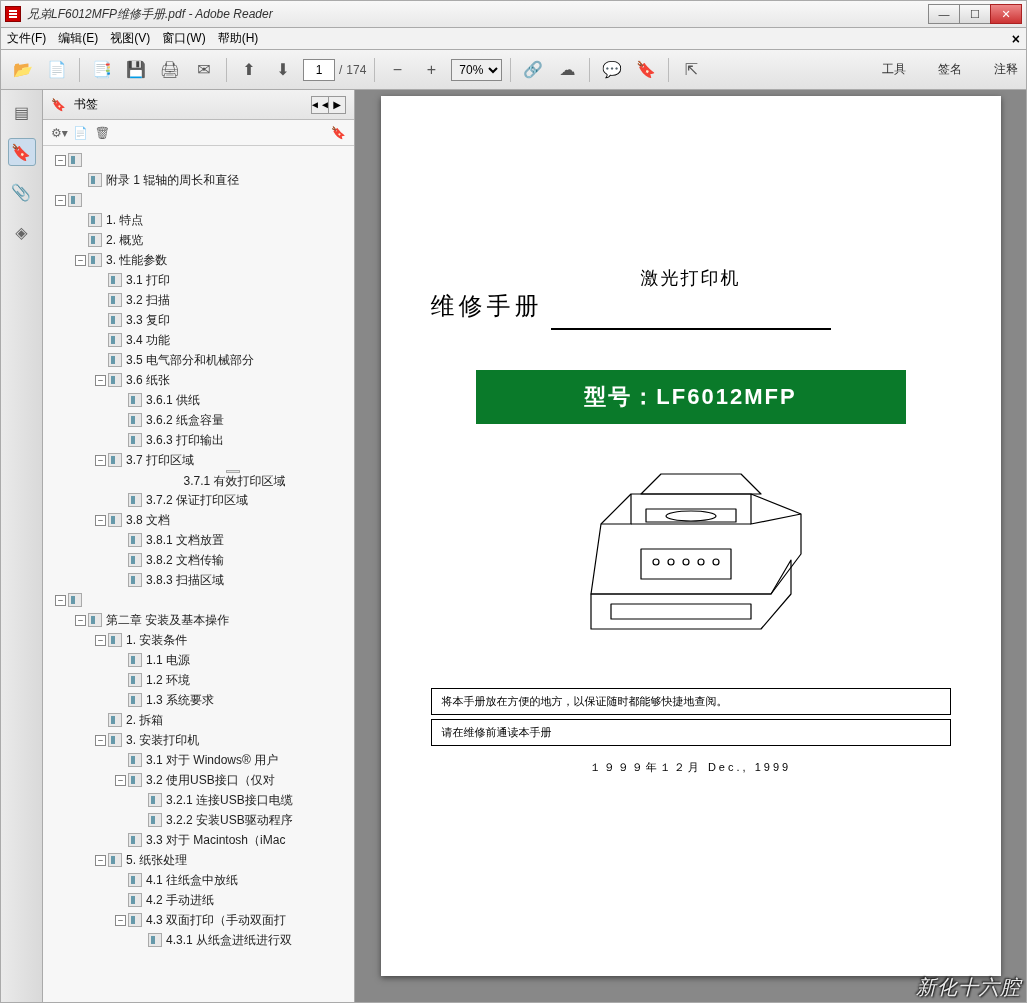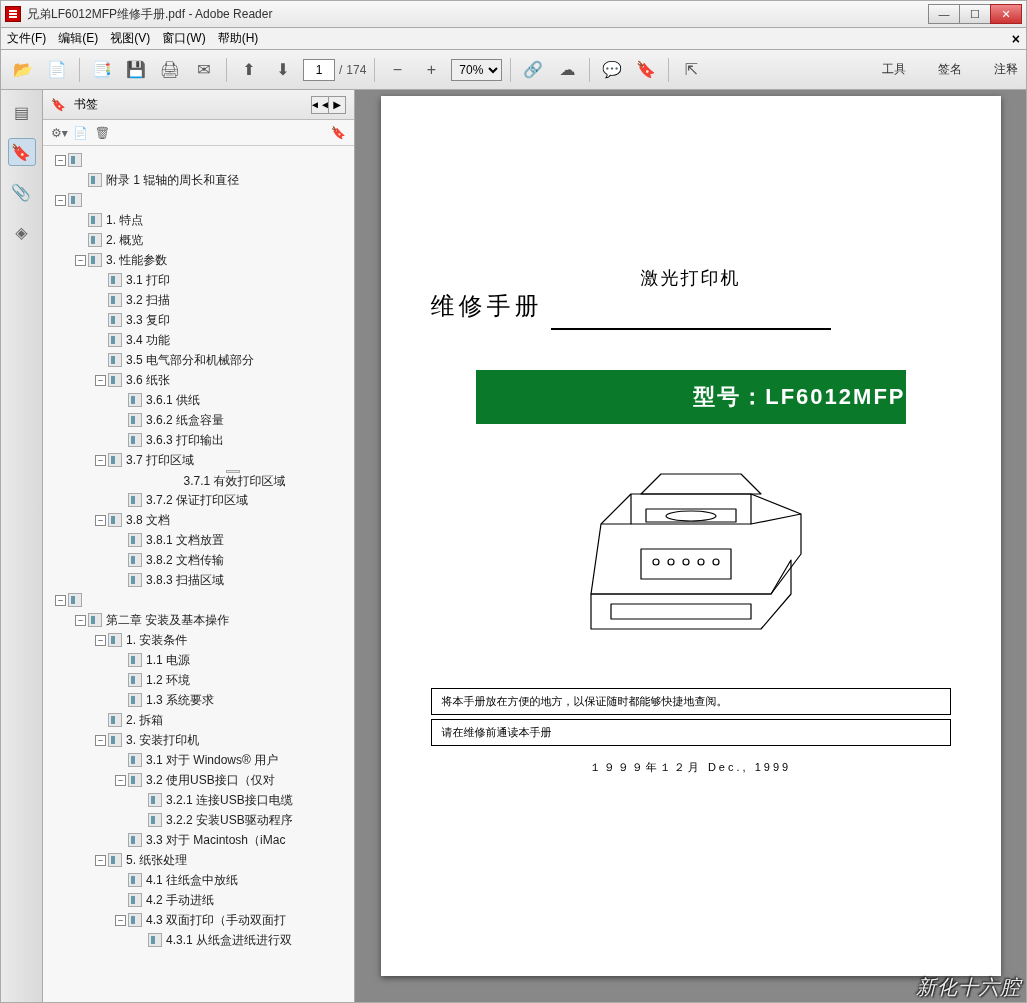--- a/index.html
+++ b/index.html
@@ -1,20 +1,20 @@
 <!DOCTYPE html>
 <html><head>
 <meta charset="utf-8">
 <style>
 * { margin:0; padding:0; box-sizing:border-box; }
 body { font-family:"Microsoft YaHei","SimSun",sans-serif; font-size:12px; background:#fff; overflow:hidden; width:1027px; height:1003px; position:relative; }
 .titlebar { height:28px; background:linear-gradient(#f8f8f8,#e8e8e8); border:1px solid #aaa; display:flex; align-items:center; padding:0 4px; }
 .titlebar .pdf-icon { width:16px; height:16px; background:#c00; border:1px solid #800; margin-right:6px; position:relative; }
 .titlebar .pdf-icon:after { content:""; position:absolute; top:3px; left:3px; width:8px; height:2px; background:#fff; box-shadow:0 3px 0 #fff,0 6px 0 #fff; }
-.titlebar .title { flex:1; color:#333; }
+.titlebar .title { flex:1; color:#333;font-style:italic; }
 .winbtns { display:flex; margin-left:auto; }
 .winbtn { width:32px; height:20px; border:1px solid #888; background:linear-gradient(#f8f8f8,#dcdcdc); margin-left:-1px; display:flex; align-items:center; justify-content:center; font-size:11px; color:#333; }
 .winbtn.close { background:linear-gradient(#e88,#c33); color:#fff; border-color:#a22; }
 .menubar { height:22px; background:#f2f2f2; border:1px solid #aaa; border-top:none; display:flex; align-items:center; padding:0 6px; gap:12px; }
 .menubar span { cursor:default; }
 .menubar .close-doc { margin-left:auto; font-size:14px; font-weight:bold; }
 .toolbar { height:40px; background:linear-gradient(#f4f4f4,#e2e2e2); border:1px solid #aaa; border-top:none; display:flex; align-items:center; padding:0 8px; gap:6px; }
 .tbtn { width:28px; height:28px; border:1px solid transparent; border-radius:3px; display:flex; align-items:center; justify-content:center; color:#555; font-size:16px; }
 .tsep { width:1px; height:24px; background:#bbb; margin:0 2px; }
 .pagebox { display:flex; align-items:center; gap:4px; }
@@ -44,21 +44,21 @@
 .node .tw { width:11px; height:11px; border:1px solid #888; background:#fff; font-size:9px; line-height:9px; text-align:center; margin-right:2px; color:#555; font-family:monospace; }
 .node .sp { display:inline-block; }
 .node .ic { width:14px; height:14px; background:#e8e8e8; border:1px solid #aaa; margin-right:4px; position:relative; }
 .node .ic:before { content:""; position:absolute; left:2px; top:2px; right:2px; bottom:2px; border-left:4px solid #69a; }
 .node .lbl { color:#222; }
 .docarea { flex:1; background:#888; display:flex; justify-content:center; overflow:hidden; padding:6px 16px; position:relative; }
 .page { width:620px; height:880px; background:#fff; box-shadow:0 2px 6px rgba(0,0,0,.5); padding:40px 50px; position:relative; }
 .page h2 { text-align:center; font-size:18px; font-weight:normal; margin-top:130px; letter-spacing:2px; }
 .page h1 { text-align:left; font-size:24px; font-weight:normal; margin-top:0; letter-spacing:4px; }
 .page .hr { border-top:2px solid #000; width:280px; margin:6px auto 0; }
-.modelbox { background:#0a7a2a; color:#fff; font-size:22px; font-weight:bold; text-align:right; padding:12px 0; margin:40px auto 0; letter-spacing:2px; width:430px; }
+.modelbox { background:#0a7a2a; color:#fff; font-size:22px; font-weight:bold; text-align:center; padding:12px 0; margin:40px auto 0; letter-spacing:2px; width:430px; }
 .printer { width:280px; height:210px; margin:30px auto 0; position:relative; }
 .infobox { border:1px solid #000; padding:5px 10px; margin-top:24px; font-size:11px; }
 .infobox + .infobox { margin-top:4px; }
 .datel { text-align:center; font-size:11px; margin-top:14px; letter-spacing:3px; }
 .watermark { position:absolute; right:6px; bottom:2px; font-size:20px; font-family:"STKaiti","KaiTi",serif; color:rgba(255,255,255,0.9); text-shadow:1px 1px 2px #000,-1px -1px 2px #000; font-style:italic; letter-spacing:1px; }
 svg.printer-svg { width:100%; height:100%; }
 </style>
 </head>
 <body>
 

